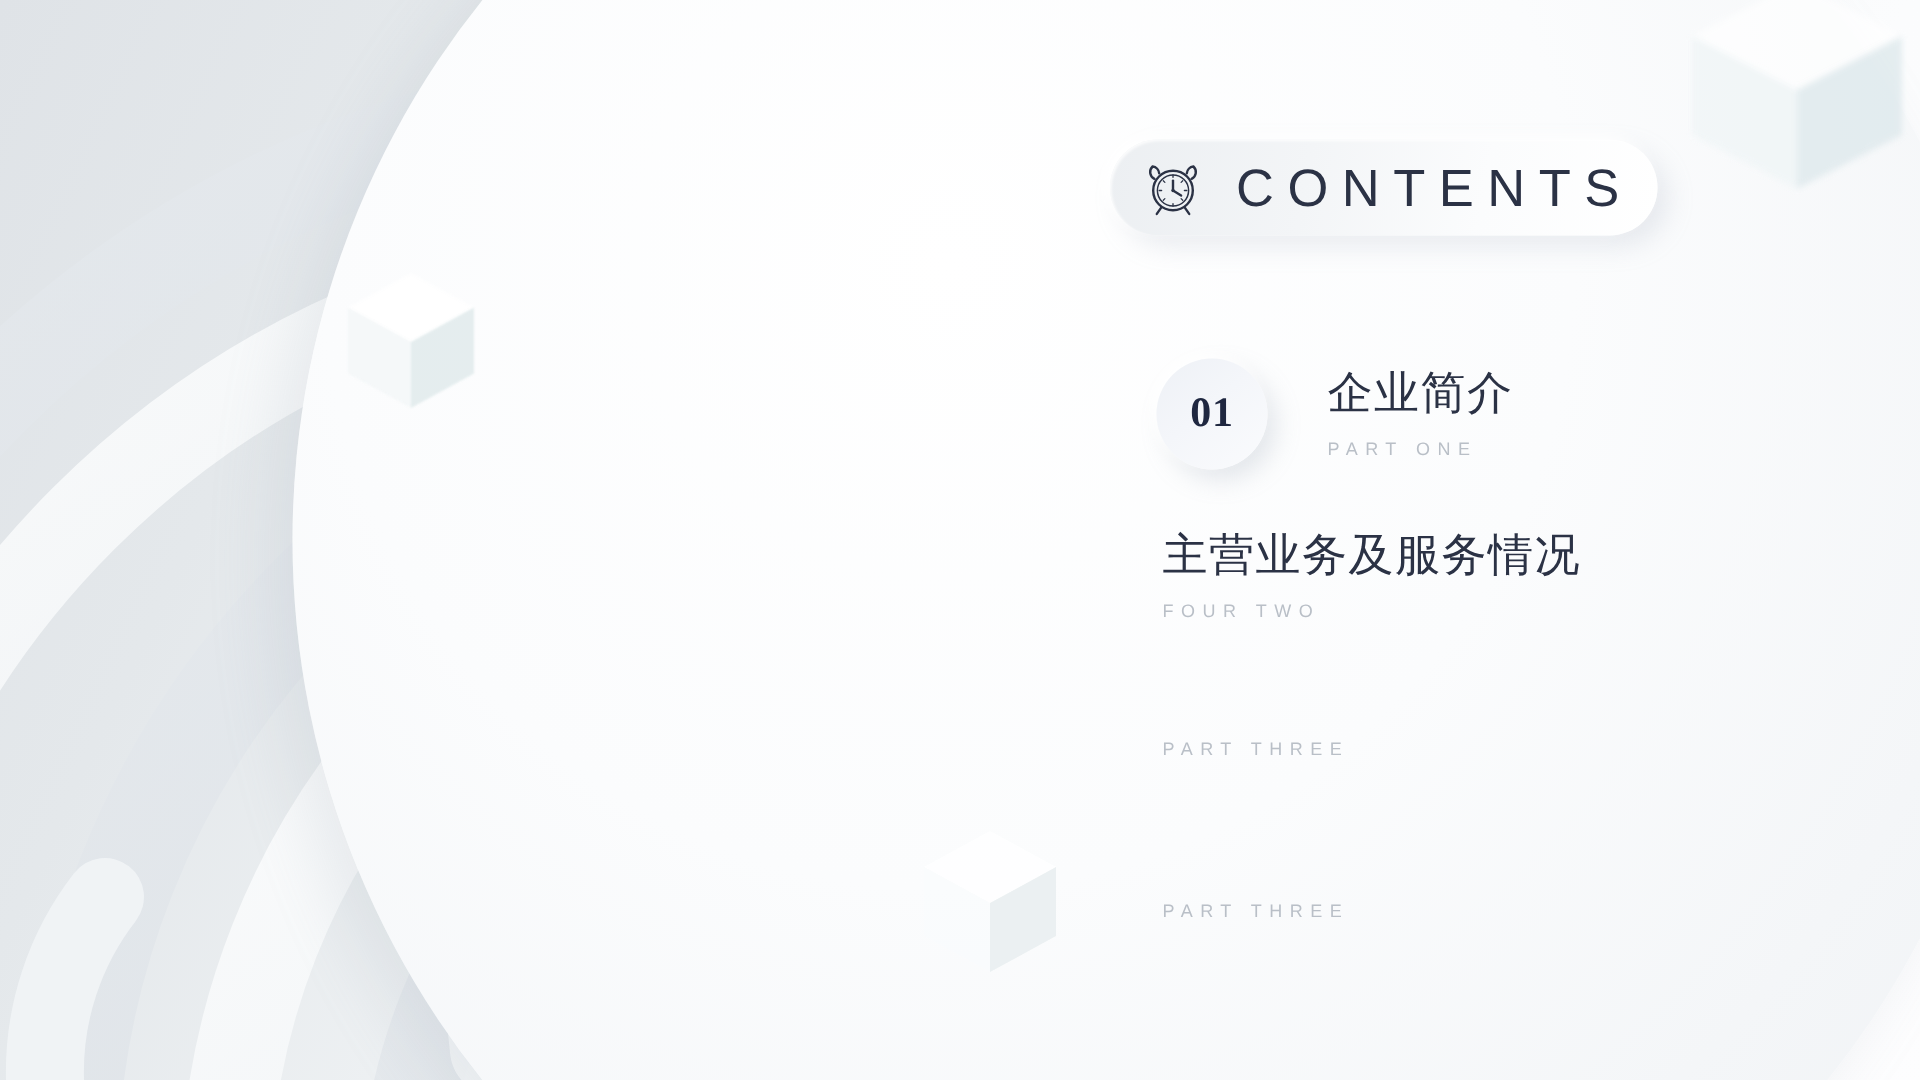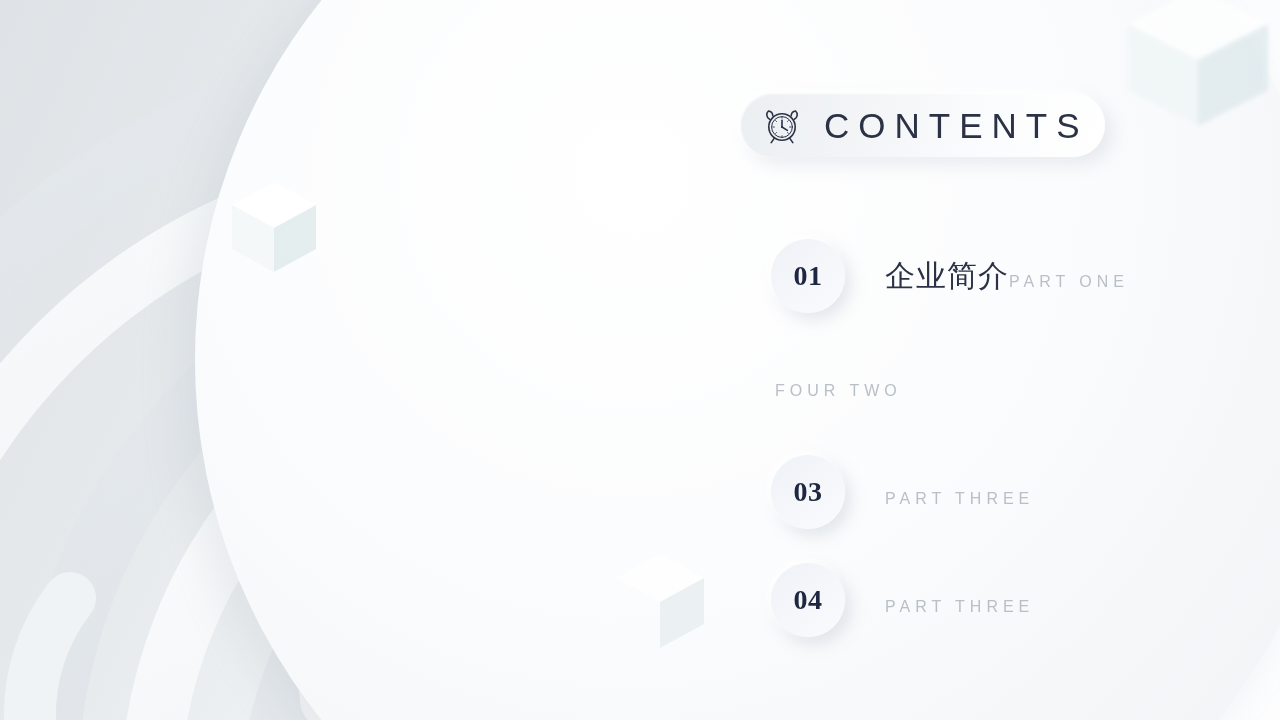--- a/index.html
+++ b/index.html
@@ -114,34 +114,34 @@
   .num-text {
     font-family: "Liberation Serif", serif;
     font-size: 28px;
     font-weight: 700;
     color: #1f2740;
     letter-spacing: 0.5px;
   }
   .toc-text {
     margin-left: 40px;
     display: flex;
-    flex-direction: row;
+    flex-direction: column;
     justify-content: center;
   }
   .toc-title {
     font-size: 30px;
     font-weight: 400;
     color: #2b3245;
     line-height: 1.08;
     letter-spacing: 1px;
     white-space: nowrap;
   }
   .toc-sub {
     margin-top: 14px;
-    font-size: 16px;
+    font-size: 12px;
     font-weight: 400;
     color: #b9bfc7;
     letter-spacing: 5px;
     line-height: 1;
     white-space: nowrap;
   }
 </style>
 </head>
 <body>
 
@@ -246,37 +246,32 @@
           <span class="num-text">01</span>
         </div>
         <div class="toc-text">
           <span class="toc-title">企业简介</span>
           <span class="toc-sub">PART ONE</span>
         </div>
       </div>
 
       <div class="toc-item">
         <div class="toc-text">
+          <span class="toc-title">主营业务及服务情况</span>
           <span class="toc-sub">FOUR TWO</span>
         </div>
       </div>
 
       <div class="toc-item">
-        <div class="num-circle">
-          <span class="num-text">03</span>
-        </div>
         <div class="toc-text">
           <span class="toc-sub">PART THREE</span>
         </div>
       </div>
 
       <div class="toc-item">
-        <div class="num-circle">
-          <span class="num-text">04</span>
-        </div>
         <div class="toc-text">
           <span class="toc-sub">PART THREE</span>
         </div>
       </div>
 
     </div>
   </div>
 </div>
 
 </body></html>

